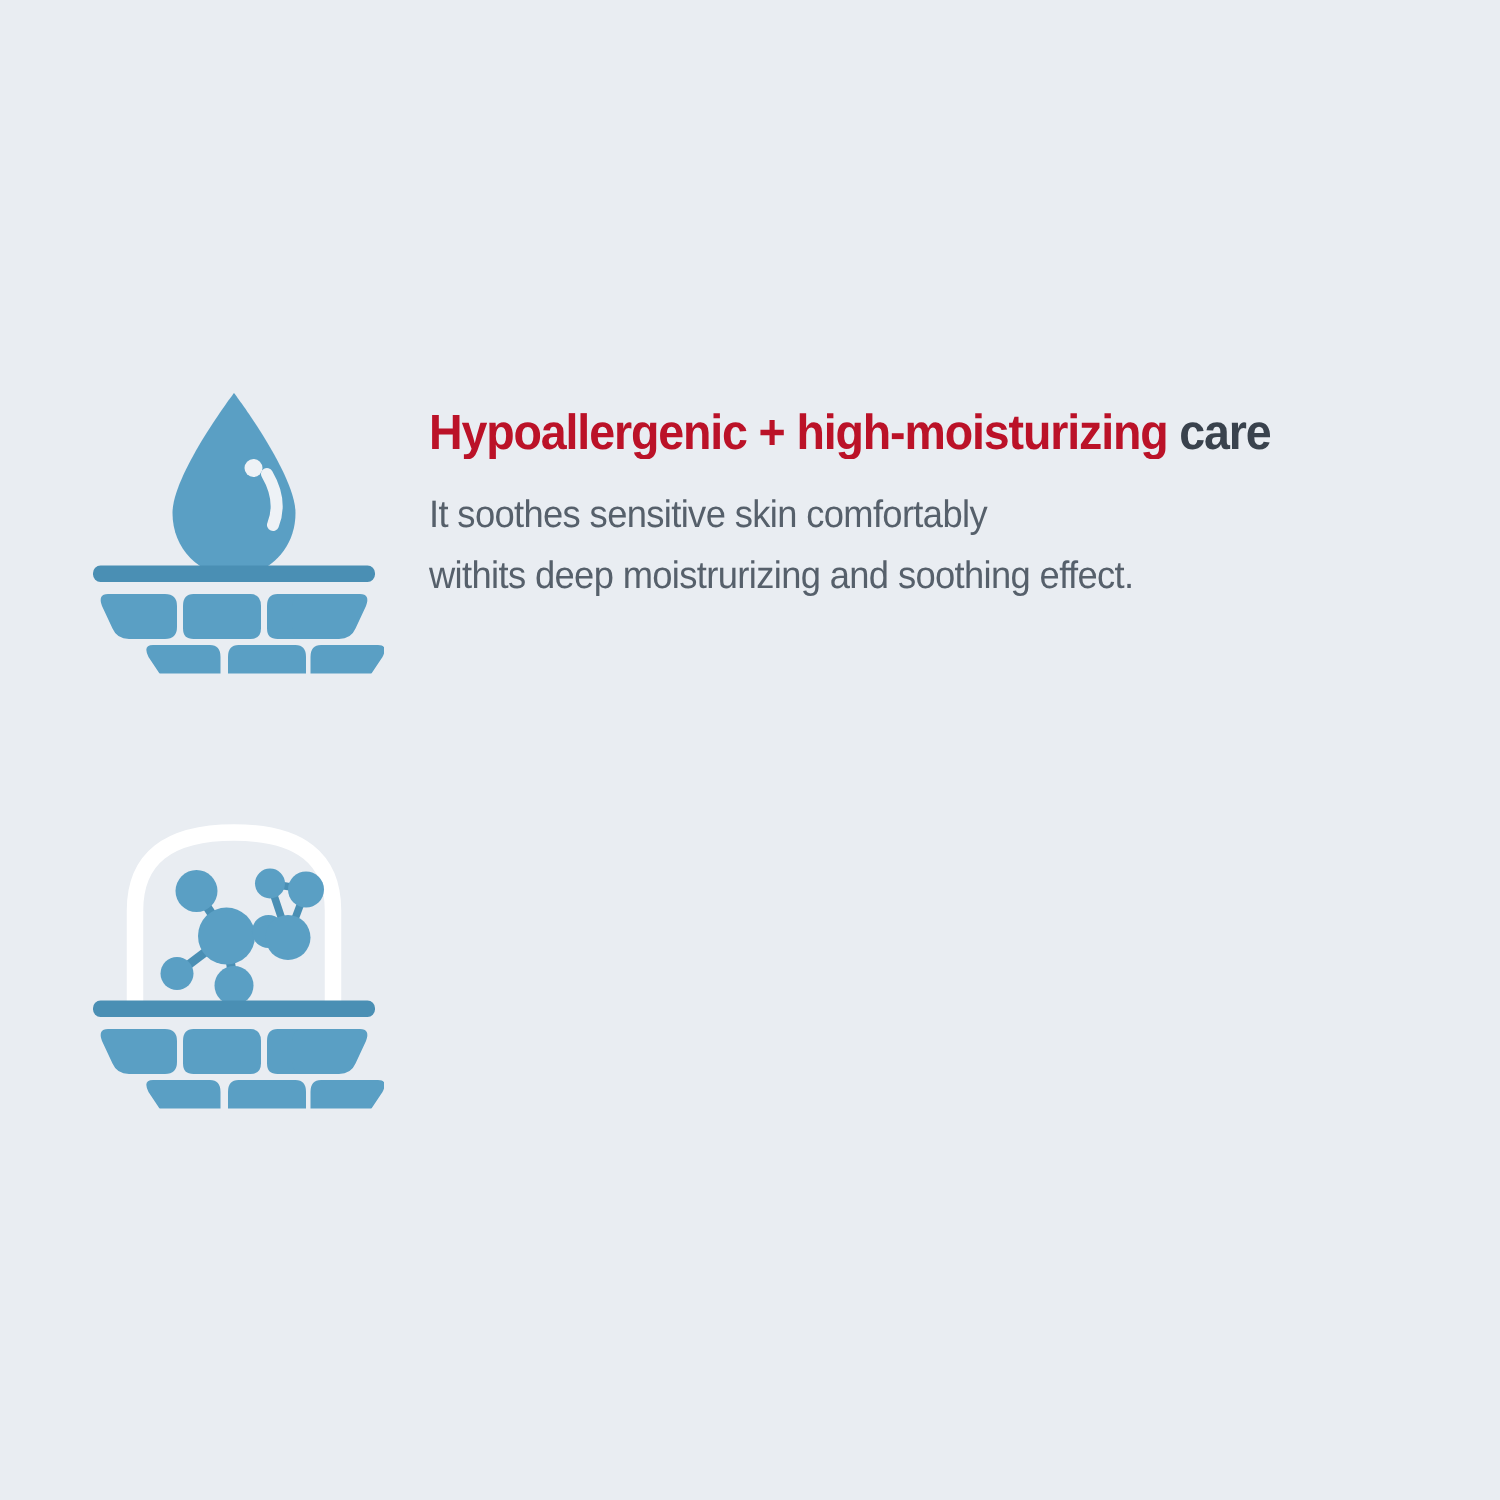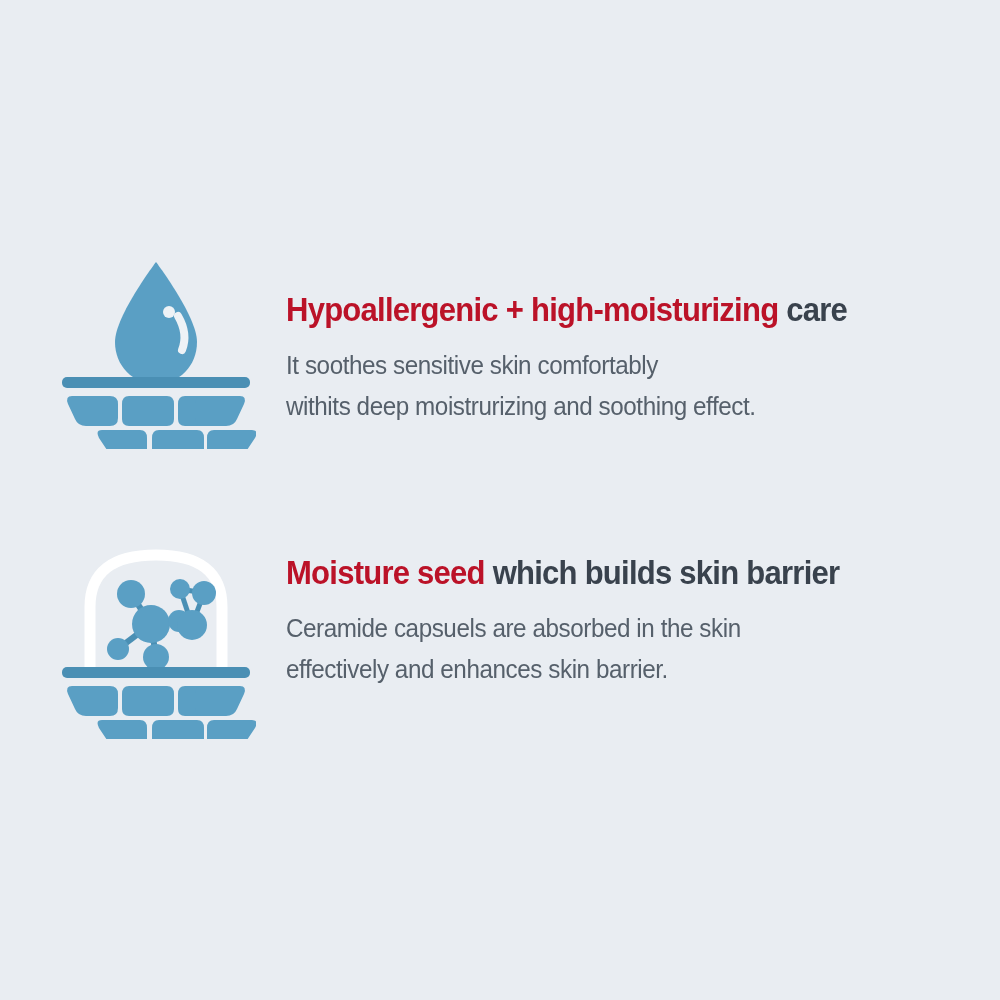--- a/index.html
+++ b/index.html
@@ -22,21 +22,21 @@
     background: #e9edf2;
   }
 
   
   .feature {
     position: absolute;
     display: flex;
     align-items: flex-start;
     left: 52px;
   }
-  .feature-1 { top: 252px; align-items: center; }
+  .feature-1 { top: 252px; }
   .feature-2 { top: 537px; }
 
   .icon-wrap {
     width: 208px;
     flex: 0 0 208px;
     display: flex;
     justify-content: center;
     align-items: flex-start;
     padding-top: 2px;
   }
@@ -156,20 +156,15 @@
           <path d="M184 147 Q191 147 188 155 L181 170 Q178 177 170 177 L146 177 Q139 177 139 169 L139 155 Q139 147 146 147 Z" fill="#5a9fc4"></path>
           <path d="M46 181 L84 181 Q91 181 91 189 L91 201 Q91 208 84 208 L62 208 Q55 208 51 201 L43 189 Q39 181 46 181 Z" fill="#5a9fc4"></path>
           <path d="M103 181 L141 181 Q148 181 148 189 L148 201 Q148 208 141 208 L103 208 Q96 208 96 201 L96 189 Q96 181 103 181 Z" fill="#5a9fc4"></path>
           <path d="M196 181 Q203 181 199 189 L191 201 Q187 208 180 208 L158 208 Q151 208 151 201 L151 189 Q151 181 158 181 Z" fill="#5a9fc4"></path>
           <path d="M62 213 Q82 213 98 224 Q80 226 70 222 Z" fill="#5a9fc4"></path>
           <path d="M138 213 Q118 213 102 224 Q120 226 130 222 Z" fill="#5a9fc4"></path>
         </g>
       </svg>
     </div>
 
-    <div class="text-wrap">
-      <h2 class="heading"><span class="hl">Moisture seed</span><span class="rest"> which builds skin barrier</span></h2>
-      <div class="body-line">Ceramide capsuels are absorbed in the skin</div>
-      <div class="body-line">effectively and enhances skin barrier.</div>
-    </div>
   </div>
 
 </div>
 
 </body></html>

